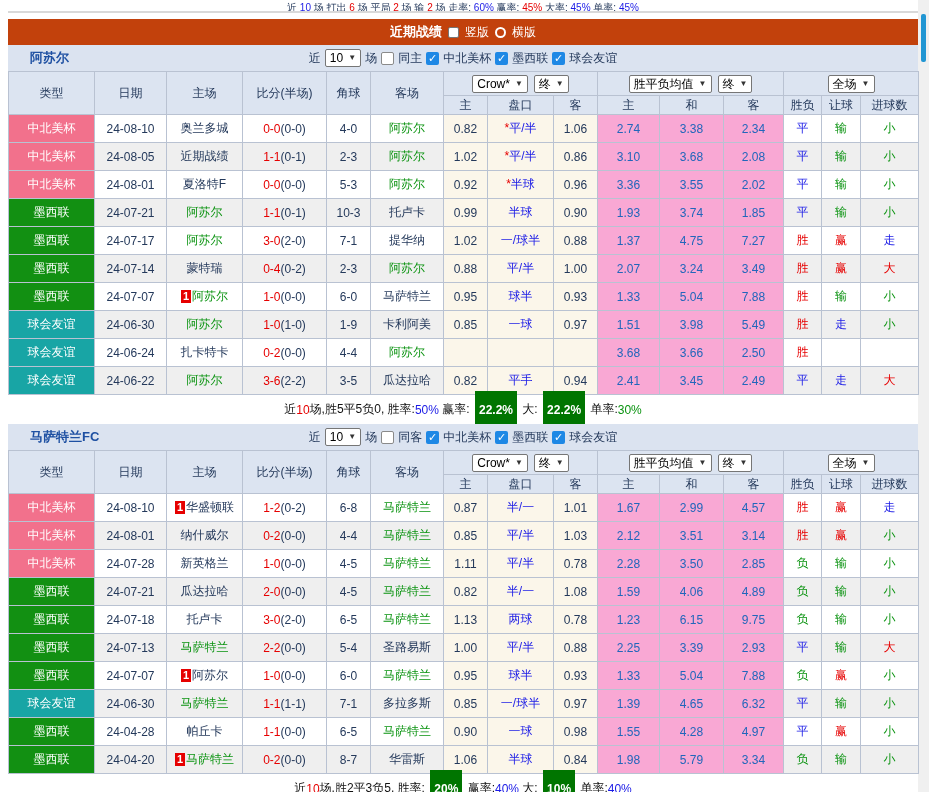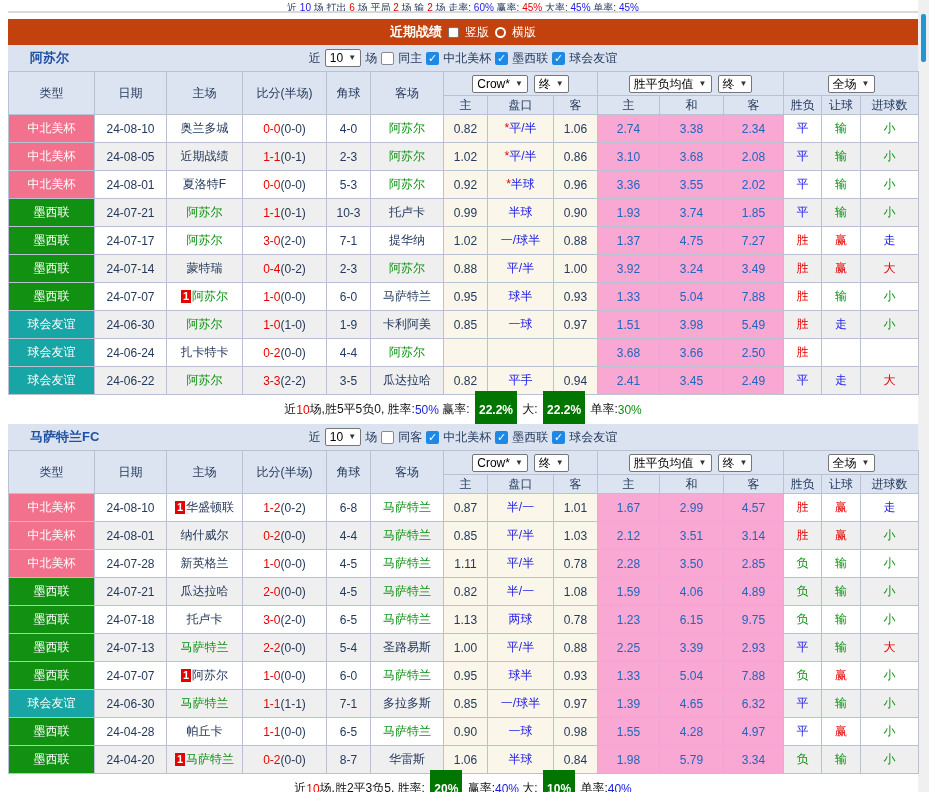--- a/index.html
+++ b/index.html
@@ -238,21 +238,21 @@
             <tr class="alt">
               <td class="league bg-green">墨西联</td>
               <td class="plain t-navy">24-07-14</td>
               <td class="plain"><span class="t-navy">蒙特瑞</span></td>
               <td class="plain"><span class="t-red">0-4</span><span class="t-navy">(0-2)</span></td>
               <td class="plain t-navy">2-3</td>
               <td class="plain"><span class="t-green">阿苏尔</span></td>
               <td class="odds-bg"><span class="t-navy">0.88</span></td>
               <td class="odds-bg"><span class="t-blue">平/半</span></td>
               <td class="odds-bg"><span class="t-navy">1.00</span></td>
-              <td class="avg-bg t-avg">3.92</td>
+              <td class="avg-bg t-avg">2.07</td>
               <td class="avg-bg t-avg">3.24</td>
               <td class="avg-bg t-avg">3.49</td>
               <td class="plain t-red">胜</td>
               <td class="plain t-red">赢</td>
               <td class="plain t-red">大</td>
             </tr>
             <tr class="norm">
               <td class="league bg-green">墨西联</td>
               <td class="plain t-navy">24-07-07</td>
               <td class="plain"><span class="badge1">1</span><span class="t-green">阿苏尔</span></td>
@@ -300,21 +300,21 @@
               <td class="avg-bg t-avg">3.66</td>
               <td class="avg-bg t-avg">2.50</td>
               <td class="plain t-red">胜</td>
               <td class="plain "></td>
               <td class="plain "></td>
             </tr>
             <tr class="alt">
               <td class="league bg-teal">球会友谊</td>
               <td class="plain t-navy">24-06-22</td>
               <td class="plain"><span class="t-green">阿苏尔</span></td>
-              <td class="plain"><span class="t-red">3-3</span><span class="t-navy">(2-2)</span></td>
+              <td class="plain"><span class="t-red">3-6</span><span class="t-navy">(2-2)</span></td>
               <td class="plain t-navy">3-5</td>
               <td class="plain"><span class="t-navy">瓜达拉哈</span></td>
               <td class="odds-bg"><span class="t-navy">0.82</span></td>
               <td class="odds-bg"><span class="t-blue">平手</span></td>
               <td class="odds-bg"><span class="t-navy">0.94</span></td>
               <td class="avg-bg t-avg">2.41</td>
               <td class="avg-bg t-avg">3.45</td>
               <td class="avg-bg t-avg">2.49</td>
               <td class="plain t-blue">平</td>
               <td class="plain t-blue">走</td>

